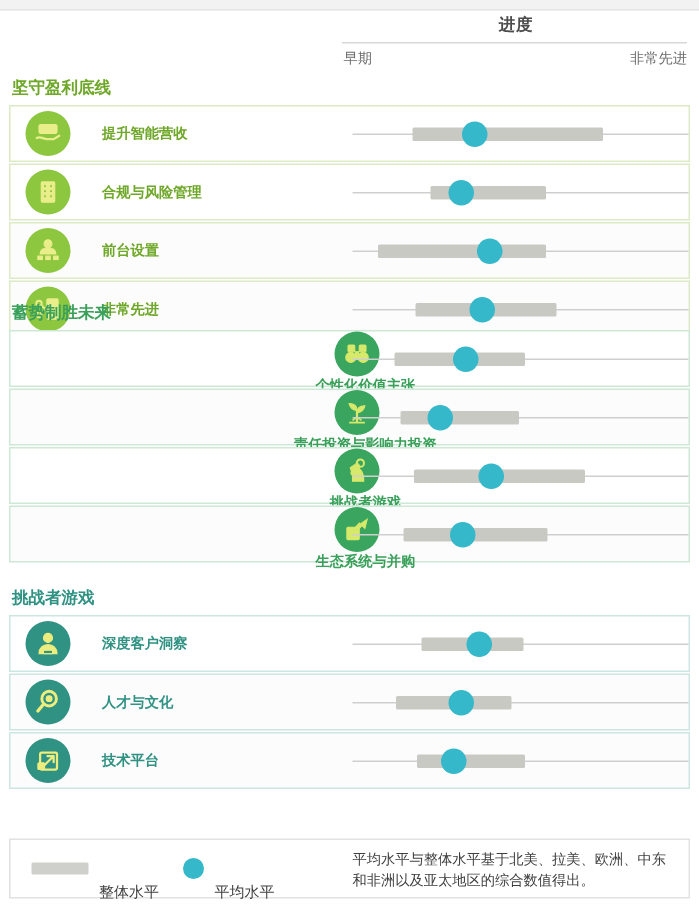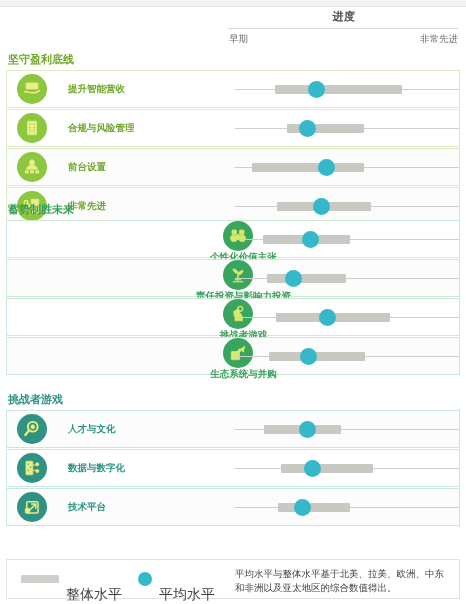--- a/index.html
+++ b/index.html
@@ -110,21 +110,21 @@
   .footer {
     position: absolute; left: 6px; bottom: 5px; width: 454px; height: 40px;
     border: 1px solid #e2e2e2; background: #ffffff;
     display: flex; align-items: center;
   }
   .legend-swatch-bar {
     width: 38px; height: 8px; background: #cfcfcb; margin-left: 14px;
     border-radius: 1px;
   }
   .legend-label {
-    font-size: 14px; color: #3f3f3f; margin-left: 7px; margin-top: 32px;
+    font-size: 10px; color: #3f3f3f; margin-left: 7px; margin-top: 32px;
   }
   .legend-swatch-dot {
     width: 14px; height: 14px; border-radius: 50%;
     background: #35b8c9; margin-left: 16px;
   }
   .legend-note {
     position: absolute; left: 228px; top: 7px; width: 218px;
     font-size: 9.5px; line-height: 1.45; color: #3f3f3f;
   }
 </style>
@@ -279,54 +279,48 @@
               <div class="track"></div>
               <div class="range" style="left: 40.272px; width: 95.872px;"></div>
               <div class="knob" style="left: 79.248px;"></div>
             </div>
           </div>
         </div>
       </div>
       <div class="section s3" style="top: 390px;">
         <div class="section-title">挑战者游戏</div>
         <div class="rows">
+          <div class="row">
+            <div class="icon-wrap">
+              <svg width="18" height="18" viewBox="0 0 24 24">
+                <circle cx="12" cy="7" r="4"></circle>
+                <path d="M4 21c0-5 3.6-8 8-8s8 3 8 8z"></path>
+                <rect x="8" y="18" width="8" height="3" fill="#2f9283"></rect>
+              </svg>
+            </div>
+            <div class="row-label">深度客户洞察</div>
+            <div class="slider">
+              <div class="track"></div>
+              <div class="range" style="left: 52.368px; width: 67.648px;"></div>
+              <div class="knob" style="left: 90px;"></div>
+            </div>
+          </div>
           <div class="row alt">
             <div class="icon-wrap">
               <svg width="18" height="18" viewBox="0 0 24 24">
                 <circle cx="13" cy="9" r="6.5" fill="none" stroke-width="2.6"></circle>
                 <circle cx="13" cy="9" r="2.6"></circle>
                 <path d="M8 14L3 20" stroke-width="3" fill="none" stroke-linecap="round"></path>
               </svg>
             </div>
             <div class="row-label">人才与文化</div>
             <div class="slider">
               <div class="track"></div>
               <div class="range" style="left: 35.344px; width: 77.056px;"></div>
               <div class="knob" style="left: 78.576px;"></div>
-            </div>
-          </div>
-          <div class="row">
-            <div class="icon-wrap">
-              <svg width="18" height="18" viewBox="0 0 24 24">
-                <rect x="4" y="3" width="9" height="18" rx="1"></rect>
-                <g fill="#2f9283">
-                  <circle cx="7" cy="7" r="1.3"></circle>
-                  <circle cx="10.3" cy="11" r="1.3"></circle>
-                  <circle cx="7" cy="15" r="1.3"></circle>
-                </g>
-                <circle cx="19" cy="7" r="2.1"></circle>
-                <circle cx="19" cy="16" r="2.1"></circle>
-                <path d="M13 8h4M13 15h4" stroke-width="1.5" fill="none"></path>
-              </svg>
-            </div>
-            <div class="row-label">数据与数字化</div>
-            <div class="slider">
-              <div class="track"></div>
-              <div class="range" style="left: 52.368px; width: 91.168px;"></div>
-              <div class="knob" style="left: 83.28px;"></div>
             </div>
           </div>
           <div class="row alt">
             <div class="icon-wrap">
               <svg width="18" height="18" viewBox="0 0 24 24">
                 <rect x="5" y="5" width="15" height="15" rx="1.5" fill="none" stroke-width="2"></rect>
                 <path d="M9 16l8-8M11.5 8H17v5.5" stroke-width="2" fill="none" stroke-linecap="round" stroke-linejoin="round"></path>
                 <rect x="3" y="14" width="6" height="6" rx="1"></rect>
               </svg>
             </div>

